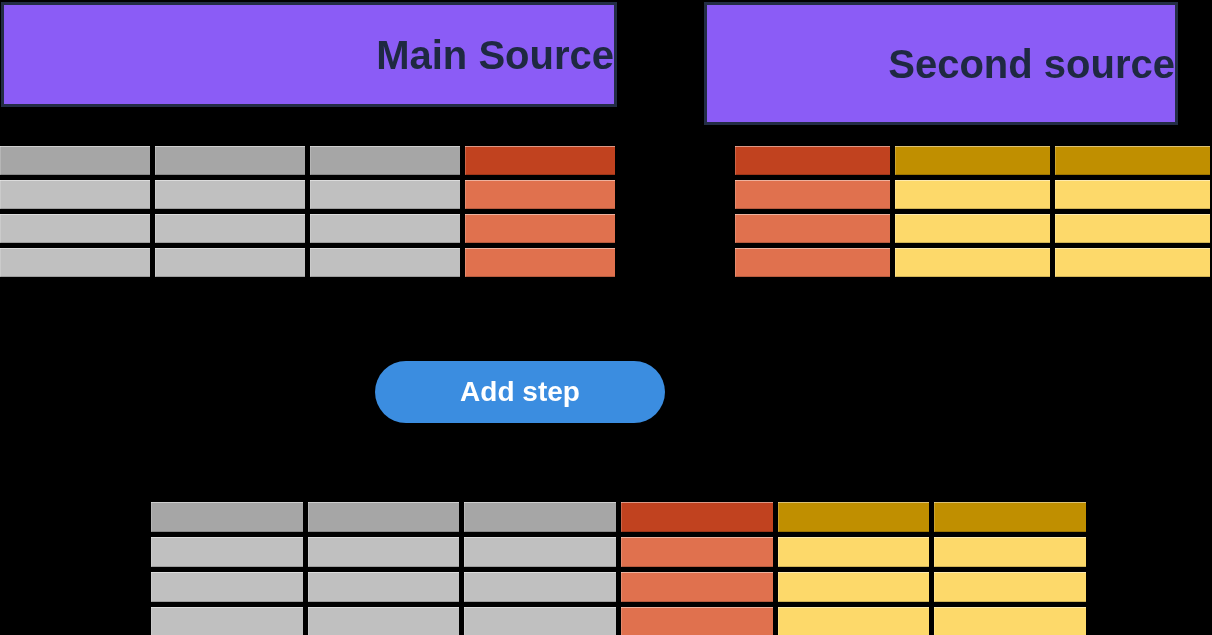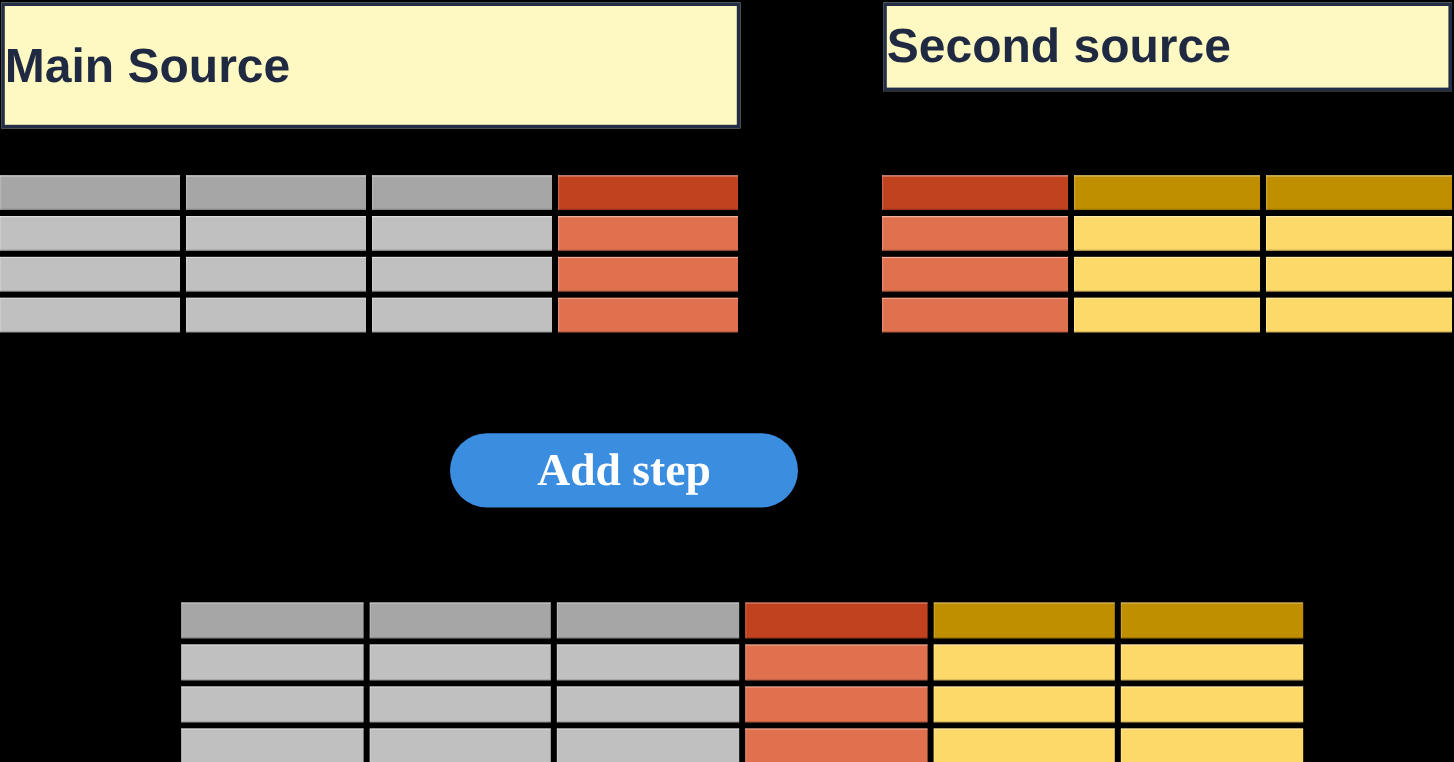--- a/index.html
+++ b/index.html
@@ -13,30 +13,30 @@
     height: 635px;
     background: #000000;
     overflow: hidden;
     font-family: "Liberation Sans", sans-serif;
   }
 
   
   .label-box {
     position: absolute;
     box-sizing: border-box;
-    background: #fef9c3;
+    background: #8b5cf6;
     border: 3px solid #232d45;
     display: flex;
     flex-direction: column;
-    align-items: flex-start;
+    align-items: flex-end;
     justify-content: center;
     text-align: center;
   }
   .label-box.main   { left: 1px;   top: 2px; width: 616px; height: 105px; }
-  .label-box.second { left: 736px; top: 2px; width: 474px; height: 74px; }
+  .label-box.second { left: 704px; top: 2px; width: 474px; height: 123px; }
   .box-title {
     color: #1f2942;
     font-size: 40px;
     font-weight: 700;
     line-height: 1.05;
     letter-spacing: 0px;
   }
   .box-subtitle {
     color: #1f2942;
     font-size: 20px;
@@ -70,22 +70,22 @@
     background: #3b8de0;
     border: none;
     display: flex;
     align-items: center;
     justify-content: center;
     cursor: pointer;
     padding: 0;
   }
   .pill span {
     color: #ffffff;
-    font-family: Liberation Serif, serif;
-    font-size: 38px;
+    font-family: Liberation Sans, sans-serif;
+    font-size: 28px;
     font-weight: 700;
     line-height: 1;
   }
 </style>
 </head>
 <body>
 
 <div class="canvas">
 
   <div class="label-box main">

